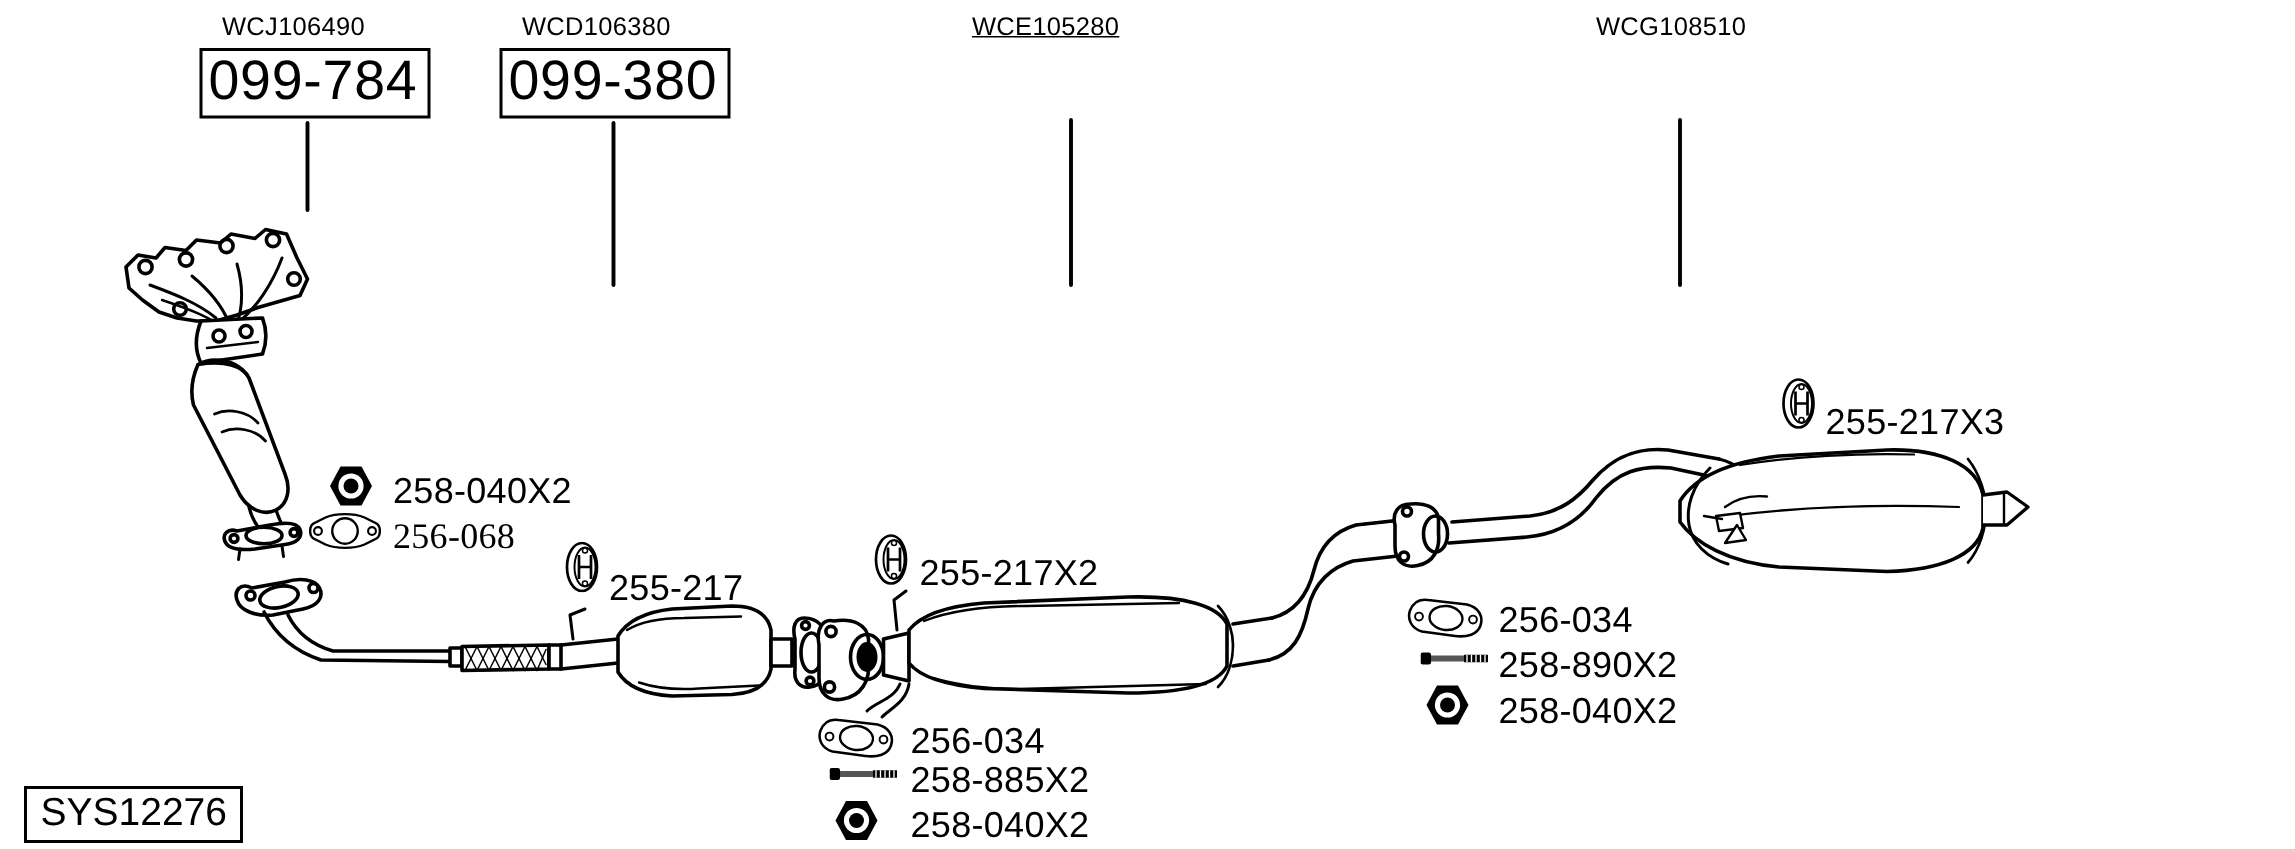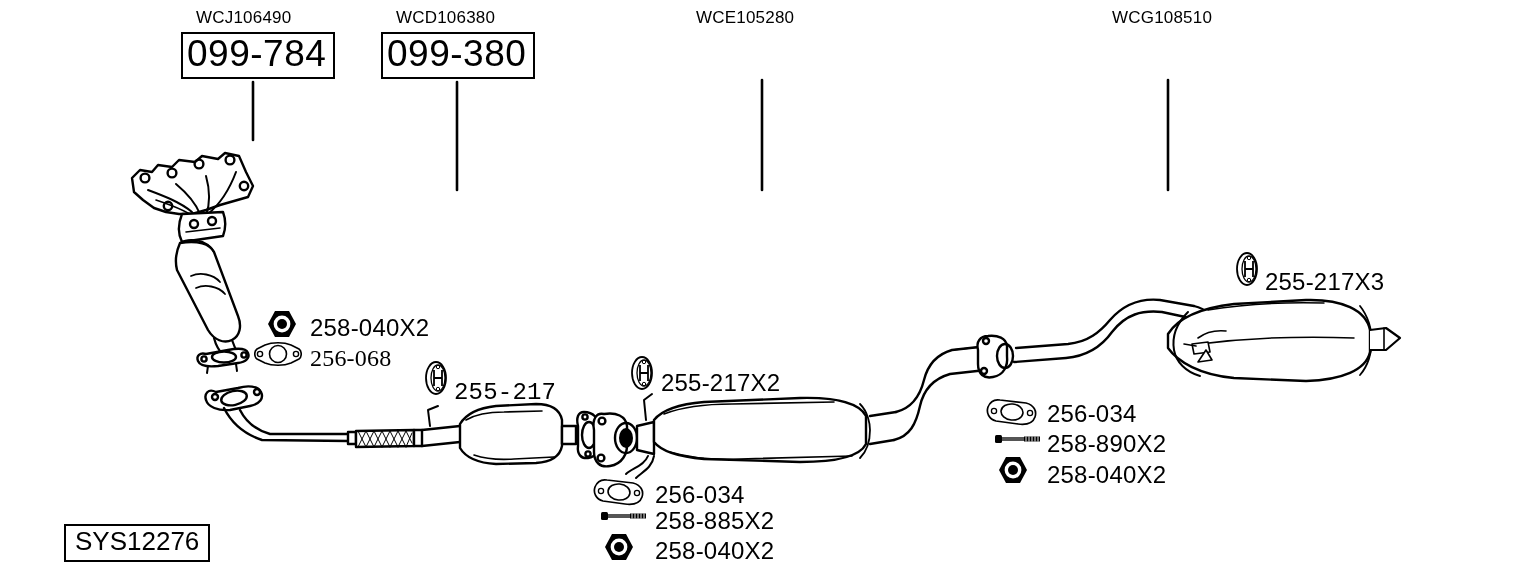--- a/index.html
+++ b/index.html
@@ -1,18 +1,18 @@
 <!DOCTYPE html>
 <html><head>
 <meta charset="utf-8">
 <style>
   html,body{margin:0;padding:0;background:#ffffff;}
   body{width:1530px;height:566px;position:relative;overflow:hidden;
        font-family:"Liberation Sans","DejaVu Sans",sans-serif;color:#000;}
-  #stage{position:absolute;inset:0;width:1224px;height:566px;margin-left:48px;}
+  #stage{position:absolute;inset:0;width:1224px;height:566px;}
   svg.layer{position:absolute;left:0;top:0;width:1530px;height:566px;overflow:visible;}
   .hdr-sub{position:absolute;font-size:17px;letter-spacing:.2px;white-space:nowrap;}
   .hdr-main{position:absolute;font-size:37px;font-weight:400;white-space:nowrap;letter-spacing:.5px;}
   .hdr-main.boxed{border:2.5px solid #000;padding:1px 7px 4px 4px;line-height:1.02;}
   .hdr-main.plain{line-height:1.02;}
   .callout{position:absolute;font-size:24px;white-space:nowrap;letter-spacing:.2px;text-align:center;}
   .sysid{position:absolute;font-size:26px;border:2.5px solid #000;padding:2px 9px 5px 9px;
          white-space:nowrap;line-height:1.05;}
   .ic{position:absolute;}
 </style>
@@ -188,21 +188,21 @@
       </g>
     </g>
   </svg>
 
   <div class="hdr-sub" style="left:148px;top:8px;">WCJ106490</div>
   <div class="hdr-main boxed" style="left:133px;top:32px;">099-784</div>
 
   <div class="hdr-sub" style="left:348px;top:8px;">WCD106380</div>
   <div class="hdr-main boxed" style="left:333px;top:32px;">099-380</div>
 
-  <div class="hdr-sub" style="left:648px;top:8px;">WCE105280</div>
+  <div class="hdr-sub" style="left:648px;top:8px;text-decoration:underline;">WCE105280</div>
 
   <div class="hdr-sub" style="left:1064px;top:8px;">WCG108510</div>
 
   <svg class="ic" style="left:219px;top:310px;" width="30" height="28" viewBox="0 0 30 28">
     <polygon points="8,1 22,1 29,14 22,27 8,27 1,14" fill="#000"></polygon>
     <circle cx="15" cy="14" r="8.4" fill="#fff"></circle>
     <circle cx="15" cy="14" r="5" fill="#000"></circle>
   </svg>
 
   <svg class="ic" style="left:206px;top:341px;" width="48" height="26" viewBox="0 0 48 26">
@@ -275,21 +275,21 @@
   </svg>
 
   <svg class="ic" style="left:950px;top:456px;" width="30" height="28" viewBox="0 0 30 28">
     <polygon points="8,1 22,1 29,14 22,27 8,27 1,14" fill="#000"></polygon>
     <circle cx="15" cy="14" r="8.4" fill="#fff"></circle>
     <circle cx="15" cy="14" r="5" fill="#000"></circle>
   </svg>
 
   <div class="callout" style="left:262px;top:314px;">258-040X2</div>
   <div class="callout" style="left:262px;top:345px;font-family:Liberation Serif, serif;">256-068</div>
-  <div class="callout" style="left:406px;top:379px;font-family:Liberation Mono, monospace;">255-217</div>
+  <div class="callout" style="left:406px;top:379px;">255-217</div>
   <div class="callout" style="left:613px;top:369px;">255-217X2</div>
   <div class="callout" style="left:607px;top:481px;">256-034</div>
   <div class="callout" style="left:607px;top:507px;">258-885X2</div>
   <div class="callout" style="left:607px;top:537px;">258-040X2</div>
   <div class="callout" style="left:999px;top:400px;">256-034</div>
   <div class="callout" style="left:999px;top:430px;">258-890X2</div>
   <div class="callout" style="left:999px;top:461px;">258-040X2</div>
   <div class="callout" style="left:1217px;top:268px;">255-217X3</div>
 
   <div class="sysid" style="left:16px;top:524px;text-align:right;">SYS12276</div>

